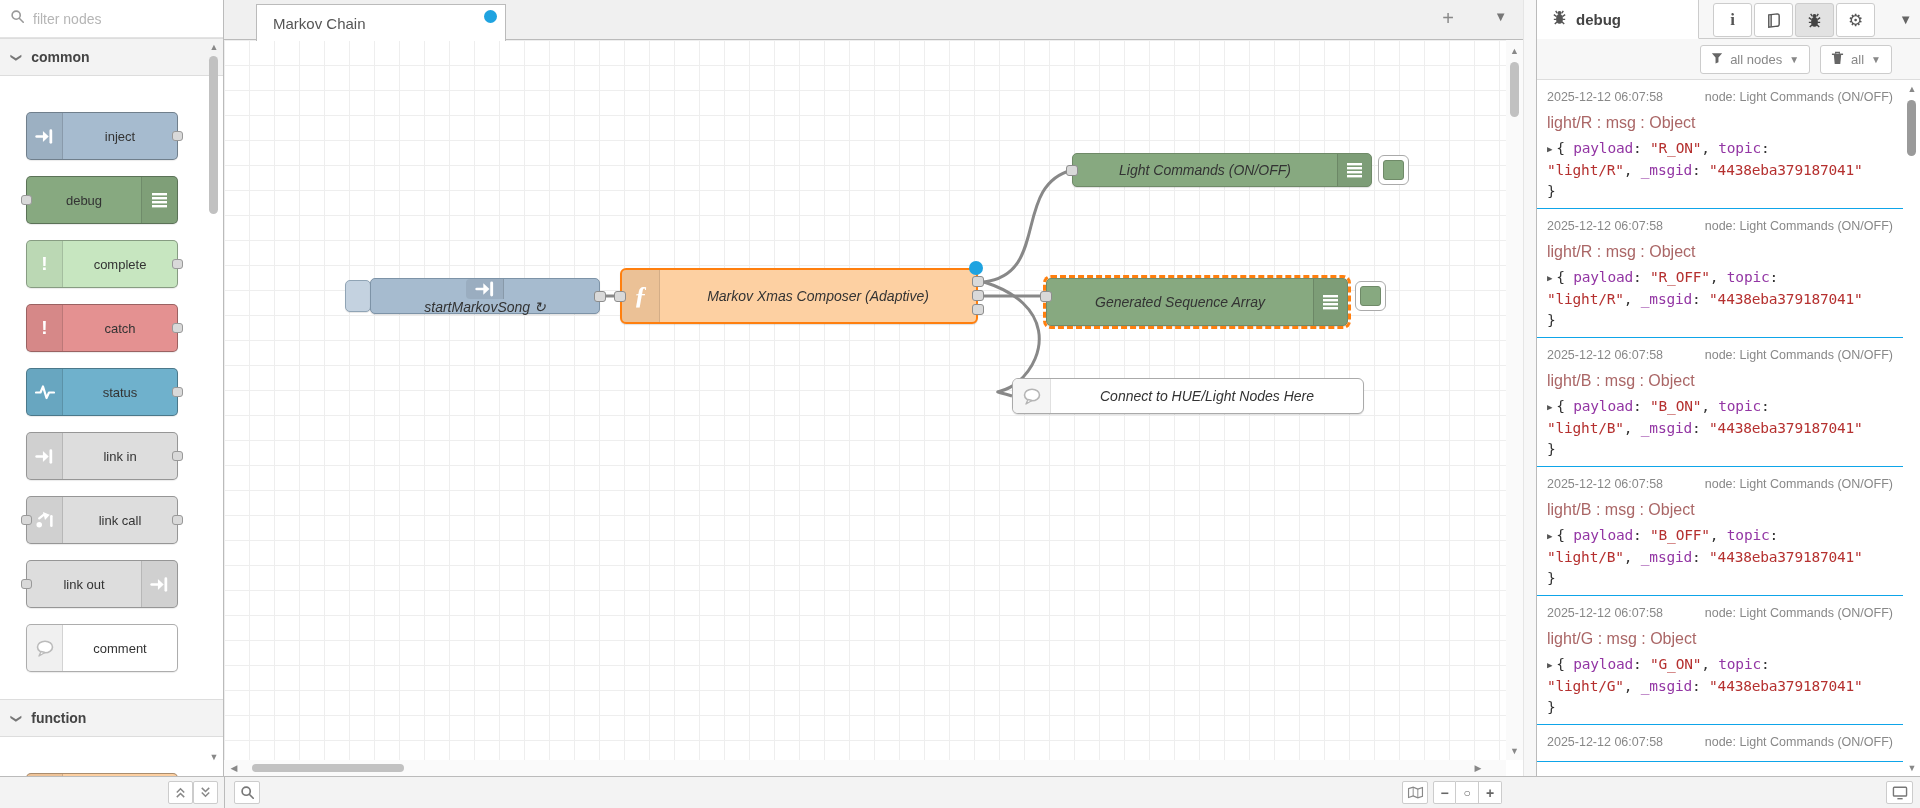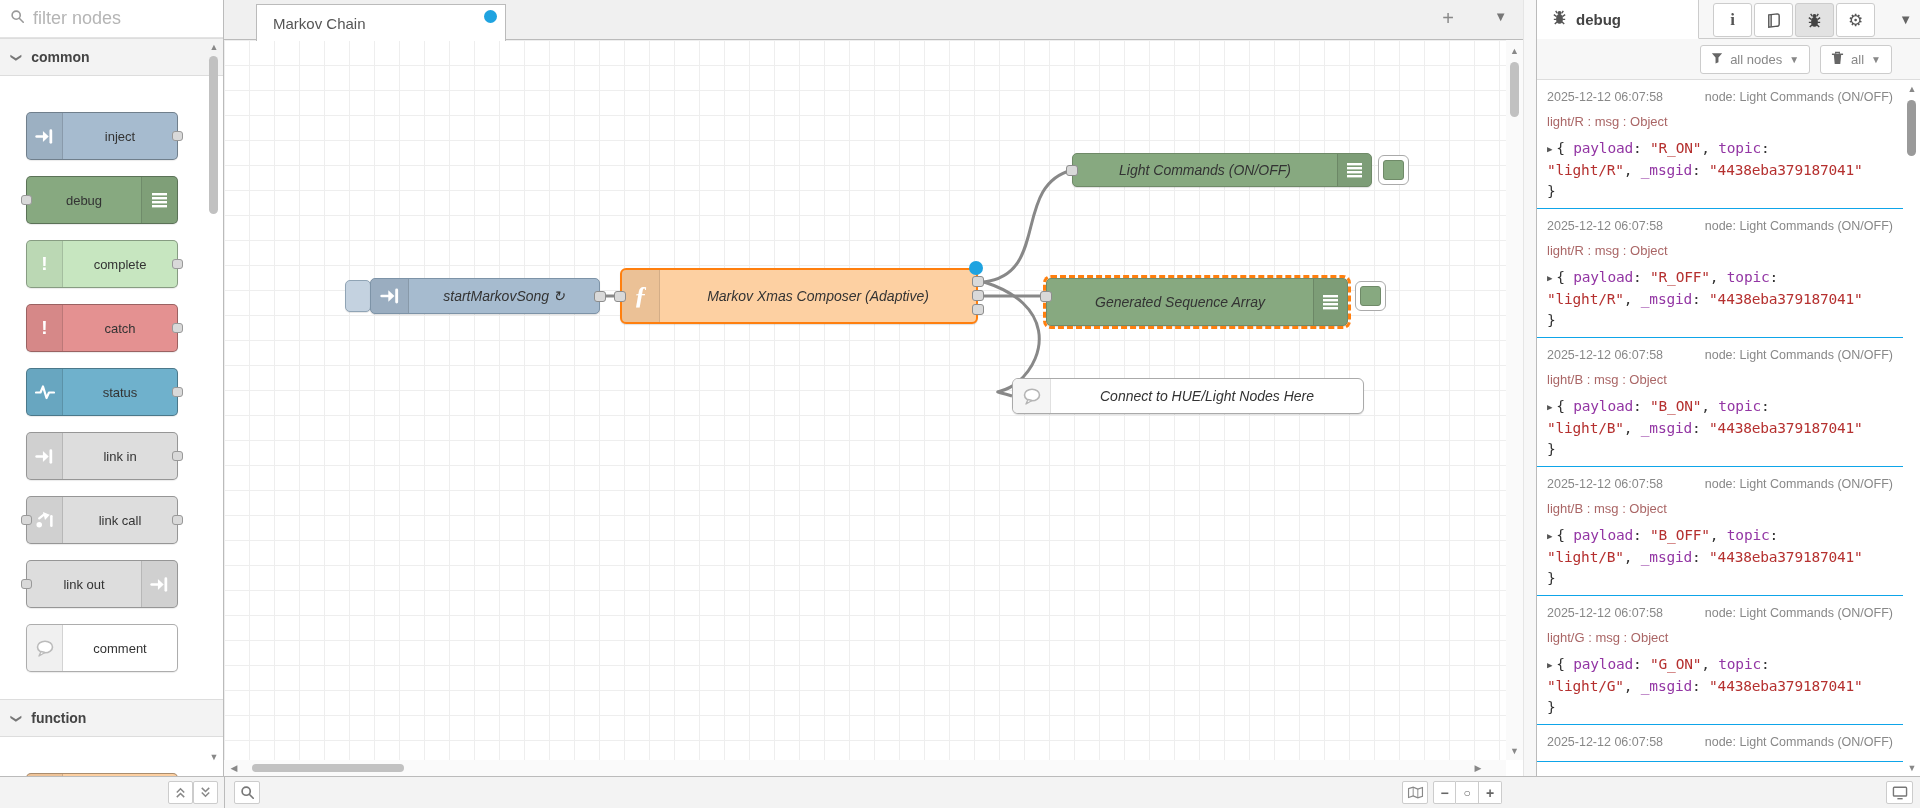--- a/index.html
+++ b/index.html
@@ -3,21 +3,21 @@
 <meta charset="utf-8">
 <style>
   * { margin:0; padding:0; box-sizing:border-box; }
   html,body { width:1920px; height:808px; overflow:hidden; }
   body { font-family:"Liberation Sans", sans-serif; color:#333; background:#fff; }
   #app { position:relative; width:1920px; height:808px; overflow:hidden; background:#fff; }
 
   
   #palette { position:absolute; left:0; top:0; width:224px; height:776px; background:#fff; border-right:1px solid #bbb; overflow:hidden; }
   #palette-search { position:relative; height:38px; border-bottom:1px solid #e3e3e3; display:flex; align-items:center; padding:0 10px; gap:8px; background:#fff; }
-  #palette-search input { border:none; outline:none; font-size:18px; color:#555; width:150px; font-family:"Liberation Sans",sans-serif; }
+  #palette-search input { border:none; outline:none; font-size:14px; color:#555; width:150px; font-family:"Liberation Sans",sans-serif; }
   #palette-search input::placeholder { color:#b5b5b5; }
   .cat-header { height:38px; background:#f3f3f3; border-top:1px solid #ddd; border-bottom:1px solid #ddd; display:flex; align-items:center; padding:0 12px; gap:10px; cursor:pointer; }
   .cat-header .chev { color:#777; font-size:11px; display:inline-block; transform:rotate(90deg); }
   .cat-header .cat-label { font-weight:bold; font-size:14px; color:#444; }
   .palette-list { padding:20px 0 12px 0; }
   .pnode { position:relative; width:152px; height:48px; margin:16px 0 15px 26px; border:1px solid rgba(0,0,0,.32); border-radius:5px; display:flex; align-items:center; cursor:move; box-shadow:0 1px 1px rgba(0,0,0,.08); }
   .pnode .icon-sect { width:36px; height:100%; display:flex; align-items:center; justify-content:center; background:rgba(0,0,0,.06); flex:0 0 36px; }
   .pnode .icon-sect.left { border-right:1px solid rgba(0,0,0,.12); border-radius:4px 0 0 4px; }
   .pnode .icon-sect.right { border-left:1px solid rgba(0,0,0,.12); border-radius:0 4px 4px 0; }
   .pnode .plabel { flex:1; text-align:center; font-size:13px; color:#333; }
@@ -63,21 +63,21 @@
   #sidebar-tab-debug { position:absolute; left:0px; top:0px; width:162px; height:39px; background:#fff; border-right:1px solid #ccc; border-bottom:1px solid #fff; display:flex; align-items:center; gap:8px; padding:0 14px; z-index:2; }
   #sidebar-tab-debug .tab-label { font-weight:bold; font-size:15px; color:#444; }
   .sb-btn { position:absolute; top:3px; width:39px; height:34px; background:#fff; border:1px solid #ccc; border-radius:3px; display:flex; align-items:center; justify-content:center; cursor:pointer; }
   .sb-btn.active { background:#e2e2e2; }
   #sidebar-caret { position:absolute; top:12px; right:8px; color:#666; font-size:13px; cursor:pointer; }
   #debug-toolbar { position:absolute; left:0; top:39px; right:0; height:41px; background:#f7f7f7; border-bottom:1px solid #ddd; display:flex; align-items:center; justify-content:flex-end; gap:10px; padding:0 28px 0 0; }
   .dd-btn { height:29px; background:#fff; border:1px solid #ccc; border-radius:3px; color:#888; font-size:13px; display:flex; align-items:center; gap:7px; padding:0 10px; cursor:pointer; }
   #debug-list { position:absolute; left:0; top:80px; width:366px; height:695px; overflow:hidden; background:#fff; }
   .dbg-msg { border-bottom:1px solid #0ea5e9; padding:10px 10px 6px 10px; }
   .dbg-head { display:flex; justify-content:space-between; font-size:12.5px; color:#888; height:20px; }
-  .dbg-meta { margin-top:4px; font-size:13px; color:#a66; height:20px; }
+  .dbg-meta { margin-top:4px; font-size:16px; color:#a66; height:20px; }
   .dbg-body { margin-top:4px; font-family:"DejaVu Sans Mono", monospace; font-size:14.5px; letter-spacing:-0.2px; color:#333; line-height:21px; }
   .dbg-line { white-space:nowrap; }
   .dbg-key { color:#9336a4; }
   .dbg-str { color:#b5302f; }
   .dbg-arrow { color:#555; font-size:9px; margin-right:4px; vertical-align:1px; cursor:pointer; }
   #debug-vscroll { position:absolute; right:0; top:82px; width:16px; height:693px; }
   #debug-vscroll .thumb { position:absolute; left:3px; top:18px; width:9px; height:56px; background:#9a9a9a; border-radius:5px; }
   #debug-vscroll .down { position:absolute; bottom:0; width:100%; }
 
   
@@ -263,21 +263,21 @@
 
     <div id="canvas">
       <svg id="wires">
         <path d="M376 256 L396 256" stroke="#888" stroke-width="3" fill="none"></path>
         <path d="M760 242 C826 234, 788 146, 848 130" stroke="#888" stroke-width="3" fill="none"></path>
         <path d="M760 256 C785 256, 795 256, 822 256" stroke="#888" stroke-width="3" fill="none"></path>
         <path d="M760 242 C830 264, 824 316, 794 342 C776 357, 762 348, 788 356" stroke="#888" stroke-width="3" fill="none"></path>
       </svg>
 
       <div style="position:absolute; left:121px; top:240px; width:26px; height:32px; background:#c4d2e0; border:1px solid #90a4b5; border-radius:5px; box-shadow:0 1px 1px rgba(0,0,0,.1);"></div>
-      <div class="cnode" style="left:146px; top:238px; width:230px; height:36px; background:#a6bbcf; border:1px solid #7d93a7;">
+      <div class="cnode" style="left:146px; top:238px; width:230px; height:36px; background:#a6bbcf; border:1px solid #7d93a7;flex-direction:column;">
         <div class="icon-sect" style="width:38px; border-right:1px solid rgba(0,0,0,.12); border-radius:4px 0 0 4px;">
           <svg width="20" height="20" viewBox="0 0 18 18">
               <path d="M1.5 9 h7" stroke="#fff" stroke-width="2.4" stroke-linecap="round"></path>
               <path d="M7.5 3.8 L13 9 L7.5 14.2 Z" fill="#fff"></path>
               <path d="M15 3.5 v11" stroke="#fff" stroke-width="2.6" stroke-linecap="round"></path>
             </svg>
         </div>
         <div class="clabel">startMarkovSong ↻</div>
         <div class="cport" style="right:-7px; top:12px;"></div>
       </div>

